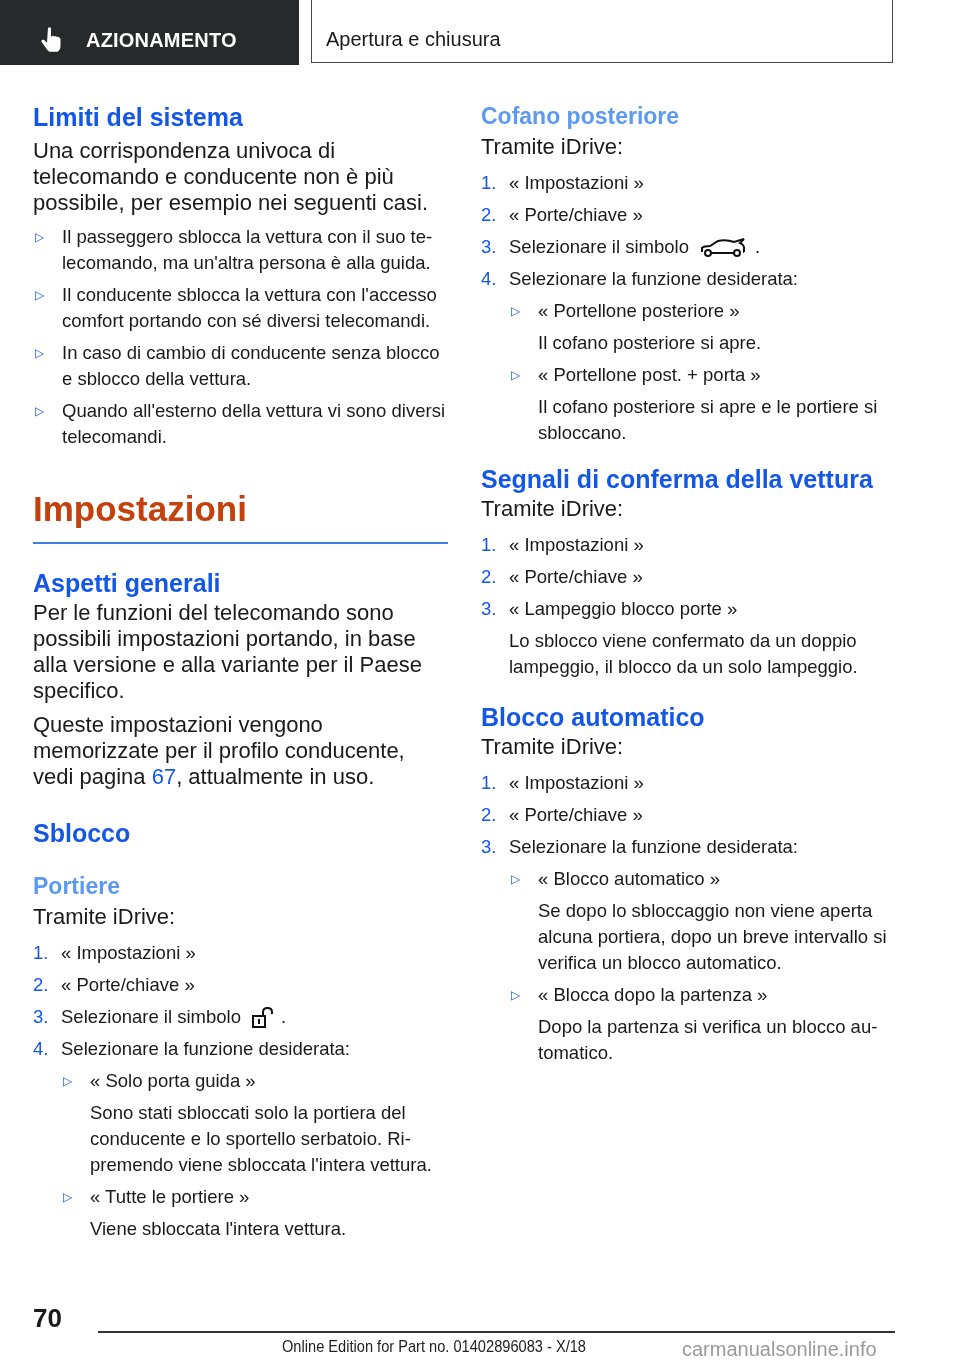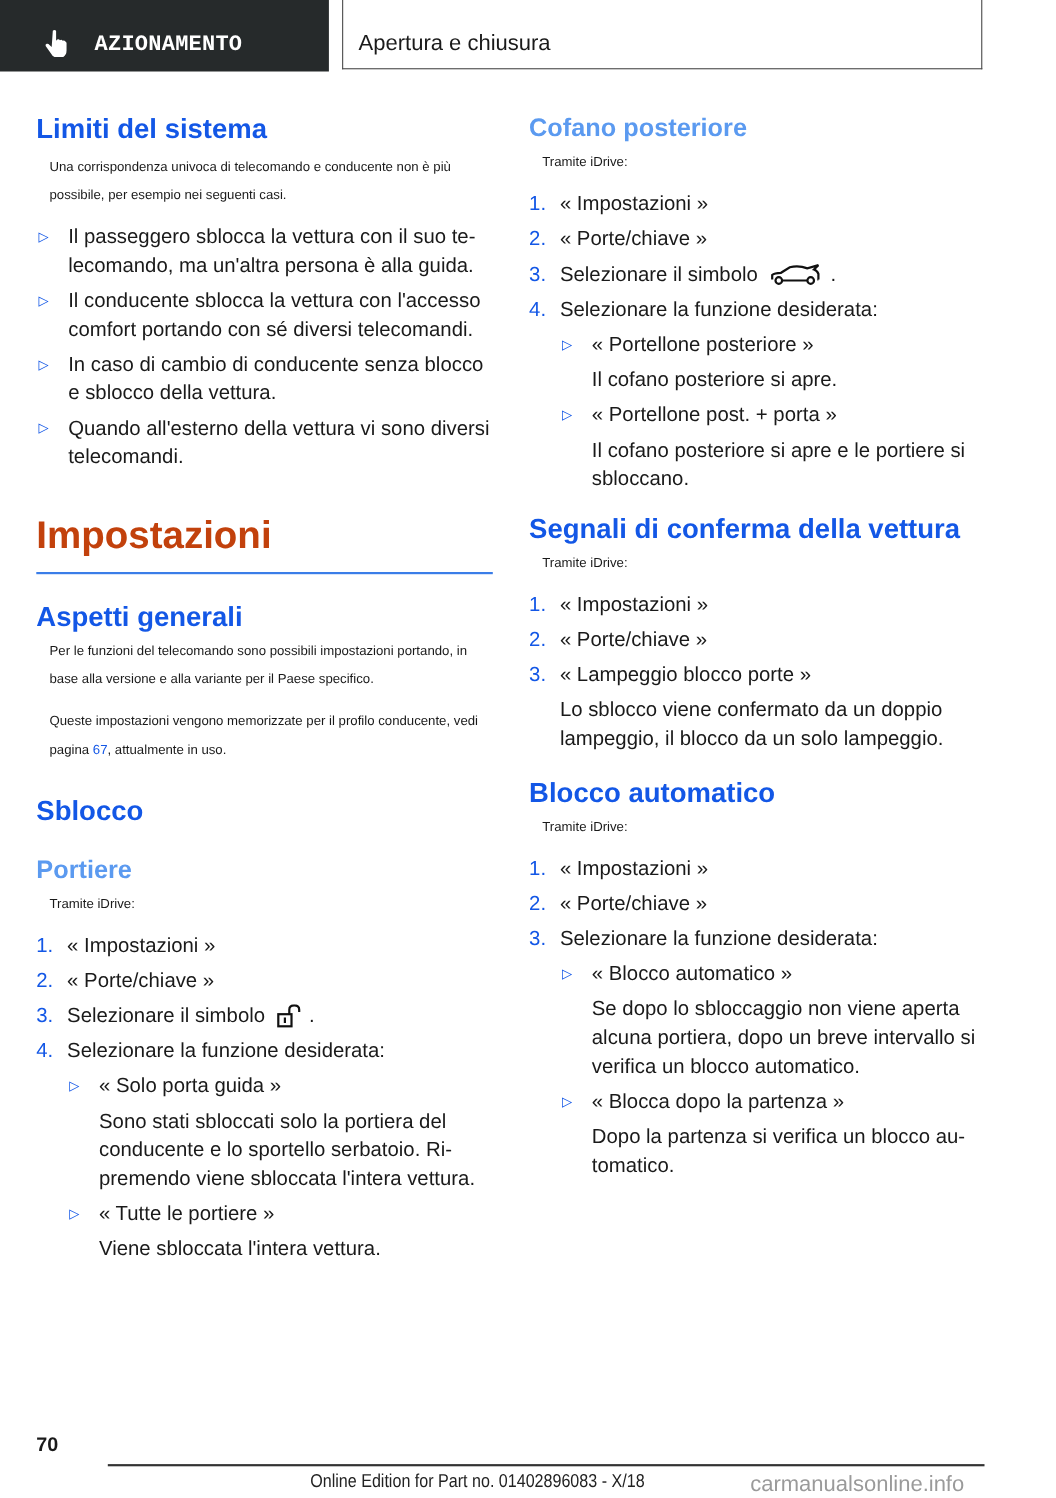--- a/index.html
+++ b/index.html
@@ -7,52 +7,52 @@
       width: 960px; height: 1362px; position: relative; overflow: hidden;
       font-family: "Liberation Sans", sans-serif; color: #1a1a1a;
     }
     .header-left {
       position: absolute; left: 0; top: 0; width: 299px; height: 65px;
       background: #262a2b; display: flex; align-items: center;
     }
     .header-left .hand { position: absolute; left: 40px; top: 26px; width: 24px; height: 28px; }
     .header-left .label {
       position: absolute; left: 86px; top: 29px; color: #fff;
-      font-weight: bold; font-size: 20px; letter-spacing: 0.2px; font-family: Liberation Mono, monospace;
+      font-weight: bold; font-size: 20px; letter-spacing: 0.2px;
     }
     .header-right {
       position: absolute; left: 311px; top: -2px; width: 582px; height: 65px;
       border: 1.5px solid #4a4a4a; border-top: none; box-sizing: border-box;
     }
     .header-right .label {
       position: absolute; left: 14px; top: 30px; font-size: 20px; color: #1a1a1a; text-align: center;
     }
     .col { position: absolute; top: 100px; }
     .col.left { left: 33px; width: 415px; }
     .col.right { left: 481px; width: 430px; }
     .h2 { color: #1357e6; font-weight: bold; font-size: 25px; margin: 0; line-height: 34px; }
     .h3 { color: #5b9af0; font-weight: bold; font-size: 23px; margin: 0; line-height: 32px; }
     .h1 { color: #c2410c; font-weight: bold; font-size: 35px; margin: 0; line-height: 46px; }
     .h1-rule { height: 2px; background: #3a7de8; margin-top: 10px; }
-    p.body { margin: 12px; font-size: 12px; line-height: 26px; }
+    p.body { margin: 0; font-size: 22px; line-height: 26px; }
     .bullets { margin: 0; padding: 0; list-style: none; }
     .bullets li { position: relative; padding-left: 29px; font-size: 18.5px; line-height: 26px; }
     .bullets li .tri {
       position: absolute; left: 2px; top: 0; color: #1357e6; font-size: 12px;
     }
     .steps { margin: 0; padding: 0; list-style: none; }
     .steps > li { position: relative; padding-left: 28px; font-size: 18.5px; line-height: 26px; margin-bottom: 6px; }
     .steps > li .num { position: absolute; left: 0; top: 0; color: #1357e6; }
     .sub { margin: 6px 0 0 0; padding: 0; list-style: none; }
     .sub li { position: relative; padding-left: 29px; font-size: 18.5px; line-height: 26px; margin-bottom: 6px; }
     .sub li .tri { position: absolute; left: 2px; top: 0; color: #1357e6; font-size: 12px; }
     .sub li .desc { display: block; margin-top: 6px; }
     .link { color: #1357e6; }
     .inline-icon { display: inline-block; vertical-align: middle; margin: 0 6px 0 10px; }
-    .page-num { position: absolute; left: 33px; top: 1303px; font-weight: bold; font-size: 18px; color: #1a1a1a; }
+    .page-num { position: absolute; left: 33px; top: 1303px; font-weight: bold; font-size: 26px; color: #1a1a1a; }
     .footer-rule { position: absolute; left: 98px; top: 1331px; width: 797px; height: 1.5px; background: #333; }
     .footer-text {
       position: absolute; left: 282px; top: 1337px; font-size: 17px; color: #222; white-space: nowrap;
       transform: scaleX(0.86); transform-origin: left top;
     }
     .watermark {
       position: absolute; left: 682px; top: 1338px; font-size: 20px; color: #9a9a9a; white-space: nowrap;
     }
   </style>
 </head>

